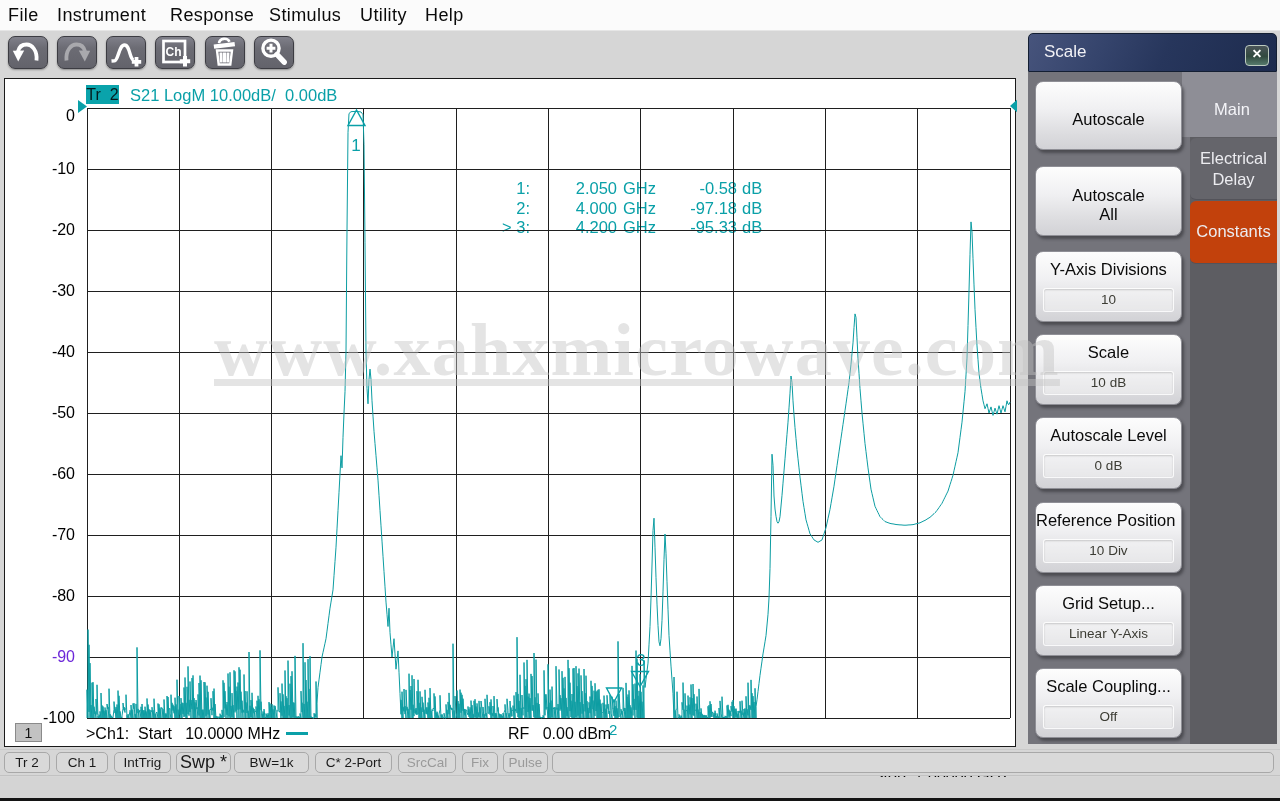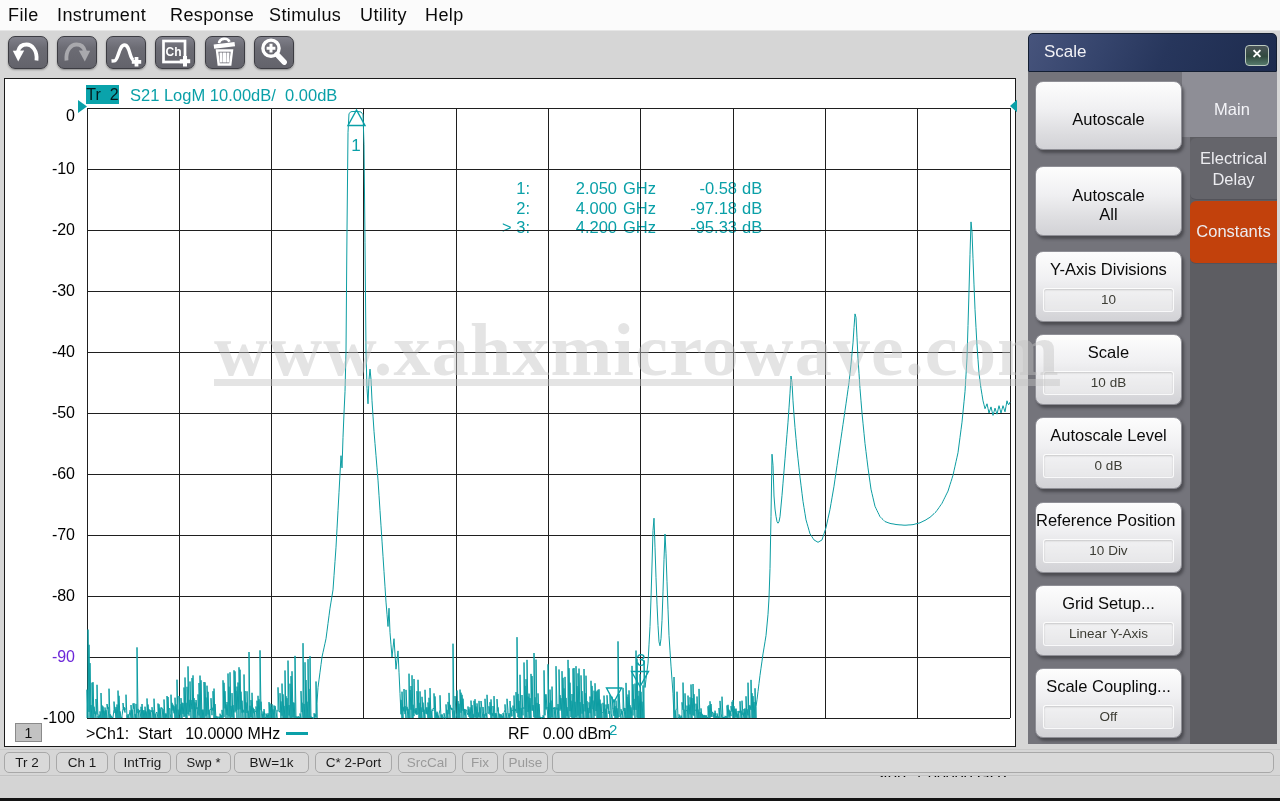--- a/index.html
+++ b/index.html
@@ -178,20 +178,20 @@
     <div style="position:absolute;left:0;right:0;top:8px;text-align:center;font-size:16.5px;">Scale Coupling...</div>
     <div style="position:absolute;left:7px;right:7px;top:36px;height:22px;background:rgba(255,255,255,0.38);border:1px solid rgba(255,255,255,0.75);border-radius:3px;box-shadow:inset 0 1px 2px rgba(0,0,0,0.18);font-size:13.5px;line-height:22px;text-align:center;color:#3c3c34;">Off</div>
   </div>
 
 <div style="position:absolute;left:0;top:749px;width:1280px;height:27px;background:#d6d6d6;border-top:1px solid #c9c9c9;border-bottom:1px solid #c2c2c2;box-sizing:border-box;"></div>
 <div style="position:absolute;left:0;top:777px;width:1280px;height:21px;background:#d4d4d4;"></div>
 <div style="position:absolute;left:0;top:798px;width:1280px;height:3px;background:#141414;"></div>
 <div style="position:absolute;left:4px;top:752px;width:46px;height:21px;border:1px solid #a8a8a8;border-radius:5px;box-sizing:border-box;background:#d9d9d9;font-size:13.5px;line-height:19px;text-align:center;color:#1a1a1a;">Tr 2</div>
 <div style="position:absolute;left:56px;top:752px;width:52px;height:21px;border:1px solid #a8a8a8;border-radius:5px;box-sizing:border-box;background:#d9d9d9;font-size:13.5px;line-height:19px;text-align:center;color:#1a1a1a;">Ch 1</div>
 <div style="position:absolute;left:114px;top:752px;width:57px;height:21px;border:1px solid #a8a8a8;border-radius:5px;box-sizing:border-box;background:#d9d9d9;font-size:13.5px;line-height:19px;text-align:center;color:#1a1a1a;">IntTrig</div>
-<div style="position:absolute;left:176px;top:752px;width:55px;height:21px;border:1px solid #a8a8a8;border-radius:5px;box-sizing:border-box;background:#d9d9d9;font-size:13px;line-height:19px;text-align:center;color:#1a1a1a;">Swp *</div>
+<div style="position:absolute;left:176px;top:752px;width:55px;height:21px;border:1px solid #a8a8a8;border-radius:5px;box-sizing:border-box;background:#d9d9d9;font-size:18px;line-height:19px;text-align:center;color:#1a1a1a;">Swp *</div>
 <div style="position:absolute;left:234px;top:752px;width:75px;height:21px;border:1px solid #a8a8a8;border-radius:5px;box-sizing:border-box;background:#d9d9d9;font-size:13.5px;line-height:19px;text-align:center;color:#1a1a1a;">BW=1k</div>
 <div style="position:absolute;left:315px;top:752px;width:77px;height:21px;border:1px solid #a8a8a8;border-radius:5px;box-sizing:border-box;background:#d9d9d9;font-size:13.5px;line-height:19px;text-align:center;color:#1a1a1a;">C* 2-Port</div>
 <div style="position:absolute;left:398px;top:752px;width:58px;height:21px;border:1px solid #a8a8a8;border-radius:5px;box-sizing:border-box;background:#d9d9d9;font-size:13.5px;line-height:19px;text-align:center;color:#9a9a9a;">SrcCal</div>
 <div style="position:absolute;left:462px;top:752px;width:36px;height:21px;border:1px solid #a8a8a8;border-radius:5px;box-sizing:border-box;background:#d9d9d9;font-size:13.5px;line-height:19px;text-align:center;color:#9a9a9a;">Fix</div>
 <div style="position:absolute;left:503px;top:752px;width:45px;height:21px;border:1px solid #a8a8a8;border-radius:5px;box-sizing:border-box;background:#d9d9d9;font-size:13.5px;line-height:19px;text-align:center;color:#9a9a9a;">Pulse</div>
 <div style="position:absolute;left:552px;top:752px;width:722px;height:21px;border:1px solid #a8a8a8;border-radius:5px;box-sizing:border-box;background:#d9d9d9;font-size:13.5px;line-height:19px;text-align:center;color:#9a9a9a;"></div>
 
 <div id="wm" style="position:absolute;left:214px;top:308px;font-family:'Liberation Serif',serif;font-weight:bold;font-size:74px;letter-spacing:1.2px;color:rgba(196,196,196,0.45);white-space:nowrap;text-decoration:underline;">www.xahxmicrowave.com</div>
 </body></html>

